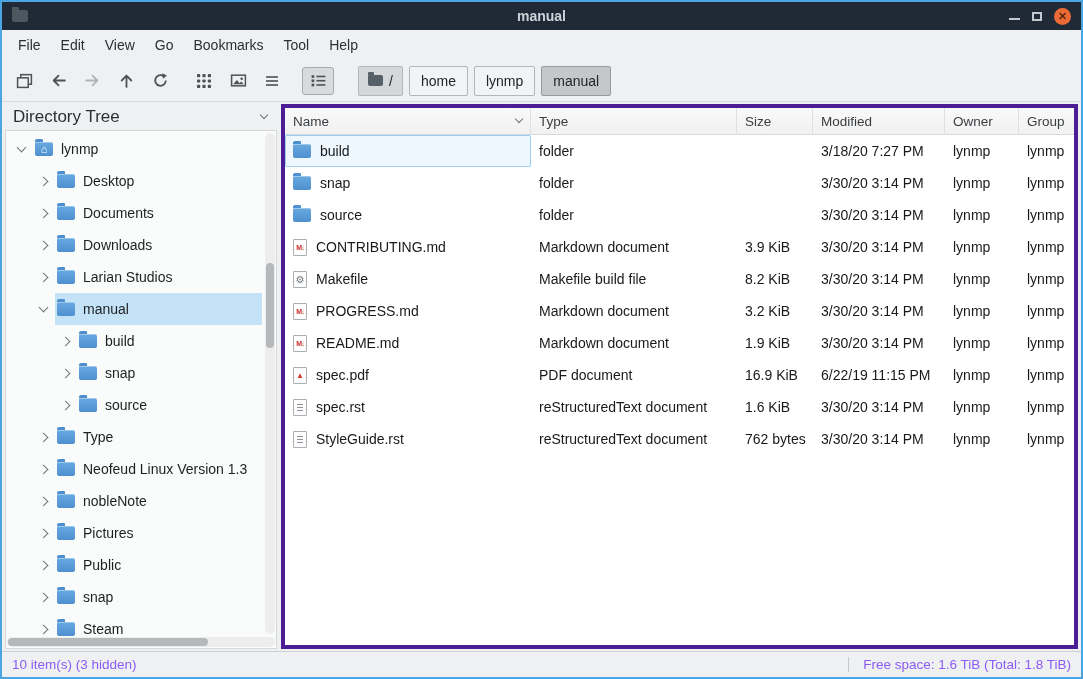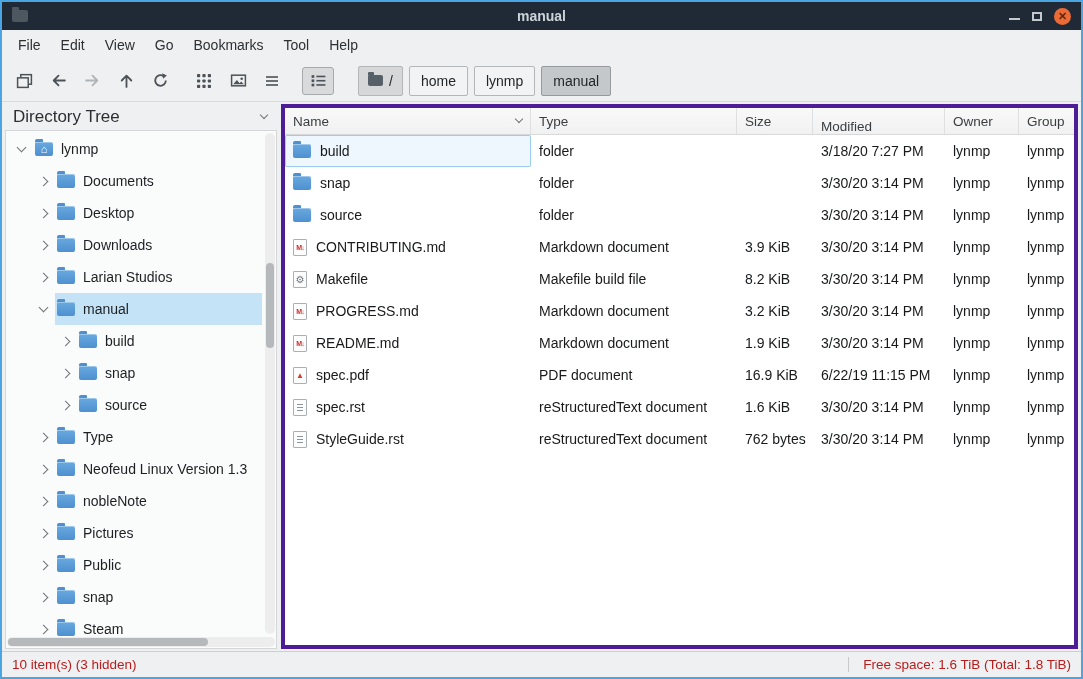--- a/index.html
+++ b/index.html
@@ -73,21 +73,21 @@
   .hscroll .thumb { position:absolute; top:1px; bottom:1px; left:1px; width:200px; background:#b6b9bb; border-radius:5px; }
 
   
   .filepane { flex:1; border:4px solid #4c1d95; background:#ffffff; display:flex; flex-direction:column; min-width:0; }
   .col-headers { height:27px; flex:none; display:flex; background:linear-gradient(#f9f9f9,#f1f1f2);
                  border-bottom:1px solid #d8d9da; font-size:13.5px; color:#3a3e41; }
   .col { display:flex; align-items:center; padding:0 8px; border-right:1px solid #dedfe0; }
   .col-name  { width:246px; justify-content:space-between; }
   .col-type  { width:206px; }
   .col-size  { width:76px; }
-  .col-mod   { width:132px;align-items:flex-end; }
+  .col-mod   { width:132px; }
   .col-owner { width:74px;align-items:center; }
   .col-group { flex:1; border-right:none; }
 
   .frows { flex:1; overflow:hidden; }
   .frow { height:32px; display:flex; align-items:center; color:#17191b; }
   .fcell { height:100%; display:flex; align-items:center; gap:9px; padding:0 8px; border-right:none; white-space:nowrap; overflow:hidden; }
   .fcell.col-name { justify-content:flex-start; }
   .frow.focused .fcell.col-name { box-shadow:inset 0 0 0 1px #9bcdee; background:#eef7fd; border-radius:2px; }
 
   
@@ -100,21 +100,21 @@
   .icon-page { width:14px; height:17px; background:#fdfdfd; border:1px solid #a9afb4; border-radius:1px;
                position:relative; flex:none; display:flex; align-items:center; justify-content:center; }
   .icon-page.md::after  { content:'M↓'; color:#c62f2f; font-size:7px; font-weight:bold; letter-spacing:-1px; }
   .icon-page.gear::after{ content:'⚙'; color:#6f7478; font-size:10px; }
   .icon-page.pdf::after { content:'▲'; color:#d23c2a; font-size:8px; }
   .icon-page.txt::after { content:''; position:absolute; left:3px; right:3px; top:4px; height:9px;
                           background:repeating-linear-gradient(to bottom,#8e959a 0 1px,transparent 1px 3px); }
 
   
   .statusbar { height:26px; flex:none; display:flex; align-items:center; justify-content:space-between;
-               padding:0 10px; font-size:13.5px; color:#b91c1c; border-top:1px solid #cdcfd0; background:#eff0f1; }
+               padding:0 10px; font-size:13.5px; color:#8b5cf6; border-top:1px solid #cdcfd0; background:#eff0f1; }
   .status-right { border-left:1px solid #c6c8c9; padding-left:14px; }
 </style>
 </head>
 <body>
 
 <div class="window">
 
   <div class="titlebar">
     <span class="tb-folder"></span>
     <span class="title">manual</span>
@@ -235,28 +235,28 @@
             <span class="chev down"></span>
             <span class="item-body">
               <span class="icon-folder home"></span>
               <span class="item-label">lynmp</span>
             </span>
           </div>
           <div class="tree-item d1">
             <span class="chev right"></span>
             <span class="item-body">
               <span class="icon-folder"></span>
+              <span class="item-label">Desktop</span>
+            </span>
+          </div>
+          <div class="tree-item d1">
+            <span class="chev right"></span>
+            <span class="item-body">
+              <span class="icon-folder"></span>
               <span class="item-label">Documents</span>
-            </span>
-          </div>
-          <div class="tree-item d1">
-            <span class="chev right"></span>
-            <span class="item-body">
-              <span class="icon-folder"></span>
-              <span class="item-label">Desktop</span>
             </span>
           </div>
           <div class="tree-item d1">
             <span class="chev right"></span>
             <span class="item-body">
               <span class="icon-folder"></span>
               <span class="item-label">Downloads</span>
             </span>
           </div>
           <div class="tree-item d1">

